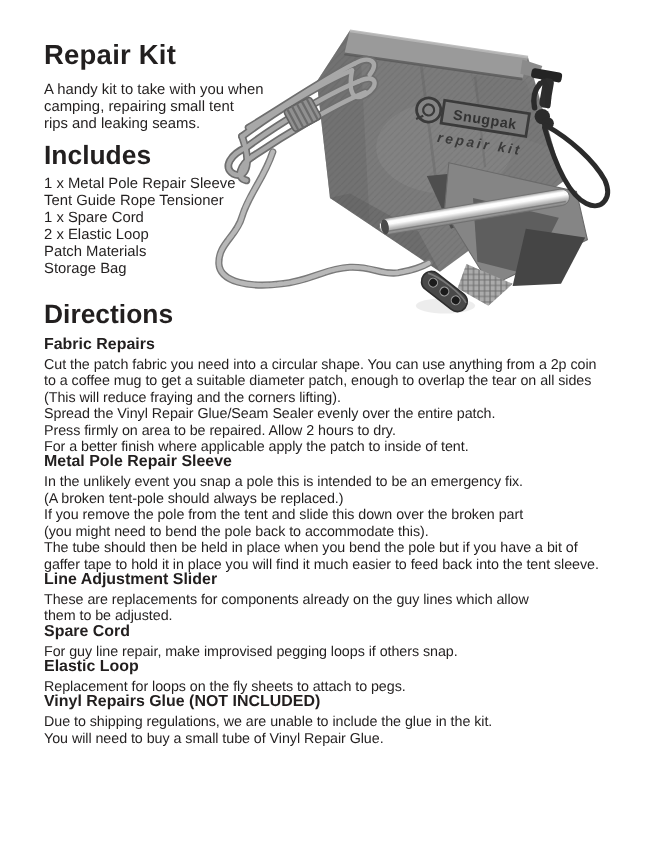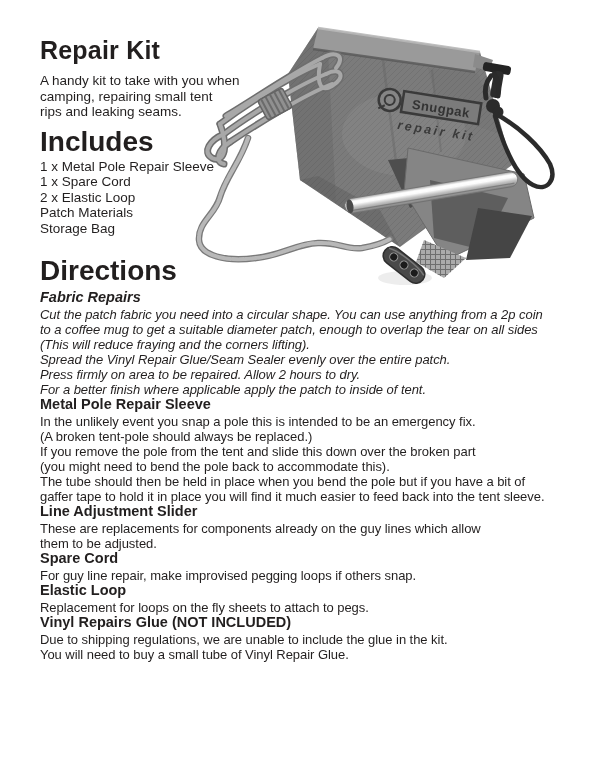--- a/index.html
+++ b/index.html
@@ -13,27 +13,27 @@
   .content { position:absolute; left:40px; top:38px; width:550px; }
   .title {
     font-size:25px; font-weight:bold; line-height:25px;
     margin:0 0 10px 0; letter-spacing:0.2px;
   }
   .desc {
     font-size:13.5px; line-height:15.6px; margin:10px 0 11px 0;
     white-space:pre-line; width:230px;
   }
   .h2 {
-    font-size:28px; font-weight:bold; line-height:21px; margin:0;
+    font-size:24px; font-weight:bold; line-height:21px; margin:0;
   }
   .includes-list { margin-top:7px; }
   .includes-item { font-size:13.5px; line-height:15.5px; }
   .directions-heading { margin-top:24px; }
   .dir-section { margin-top:0; }
-  .dir-section.first { margin-top:9px;font-style:italic; }
+  .dir-section.first { margin-top:9px; }
   .h3 {
     font-size:14.5px; font-weight:bold; line-height:15px;
     margin:0 0 2px 0;
   }
   .body-text {
     font-size:13px; line-height:15px; margin:0;
     white-space:pre-line; letter-spacing:-0.05px;
   }
   .photo {
     position:absolute; left:178px; top:12px;
@@ -167,20 +167,21 @@
 
     <h1 class="title">Repair Kit</h1>
 
     <p class="desc">A handy kit to take with you when
 camping, repairing small tent
 rips and leaking seams.</p>
 
     <h2 class="h2">Includes</h2>
     <div class="includes-list">
       <div class="includes-item">1 x Metal Pole Repair Sleeve</div>
+      <div class="includes-item">Tent Guide Rope Tensioner</div>
       <div class="includes-item">1 x Spare Cord</div>
       <div class="includes-item">2 x Elastic Loop</div>
       <div class="includes-item">Patch Materials</div>
       <div class="includes-item">Storage Bag</div>
     </div>
 
     <h2 class="h2 directions-heading">Directions</h2>
 
     <div class="dir-section first">
       <h3 class="h3">Fabric Repairs</h3>

